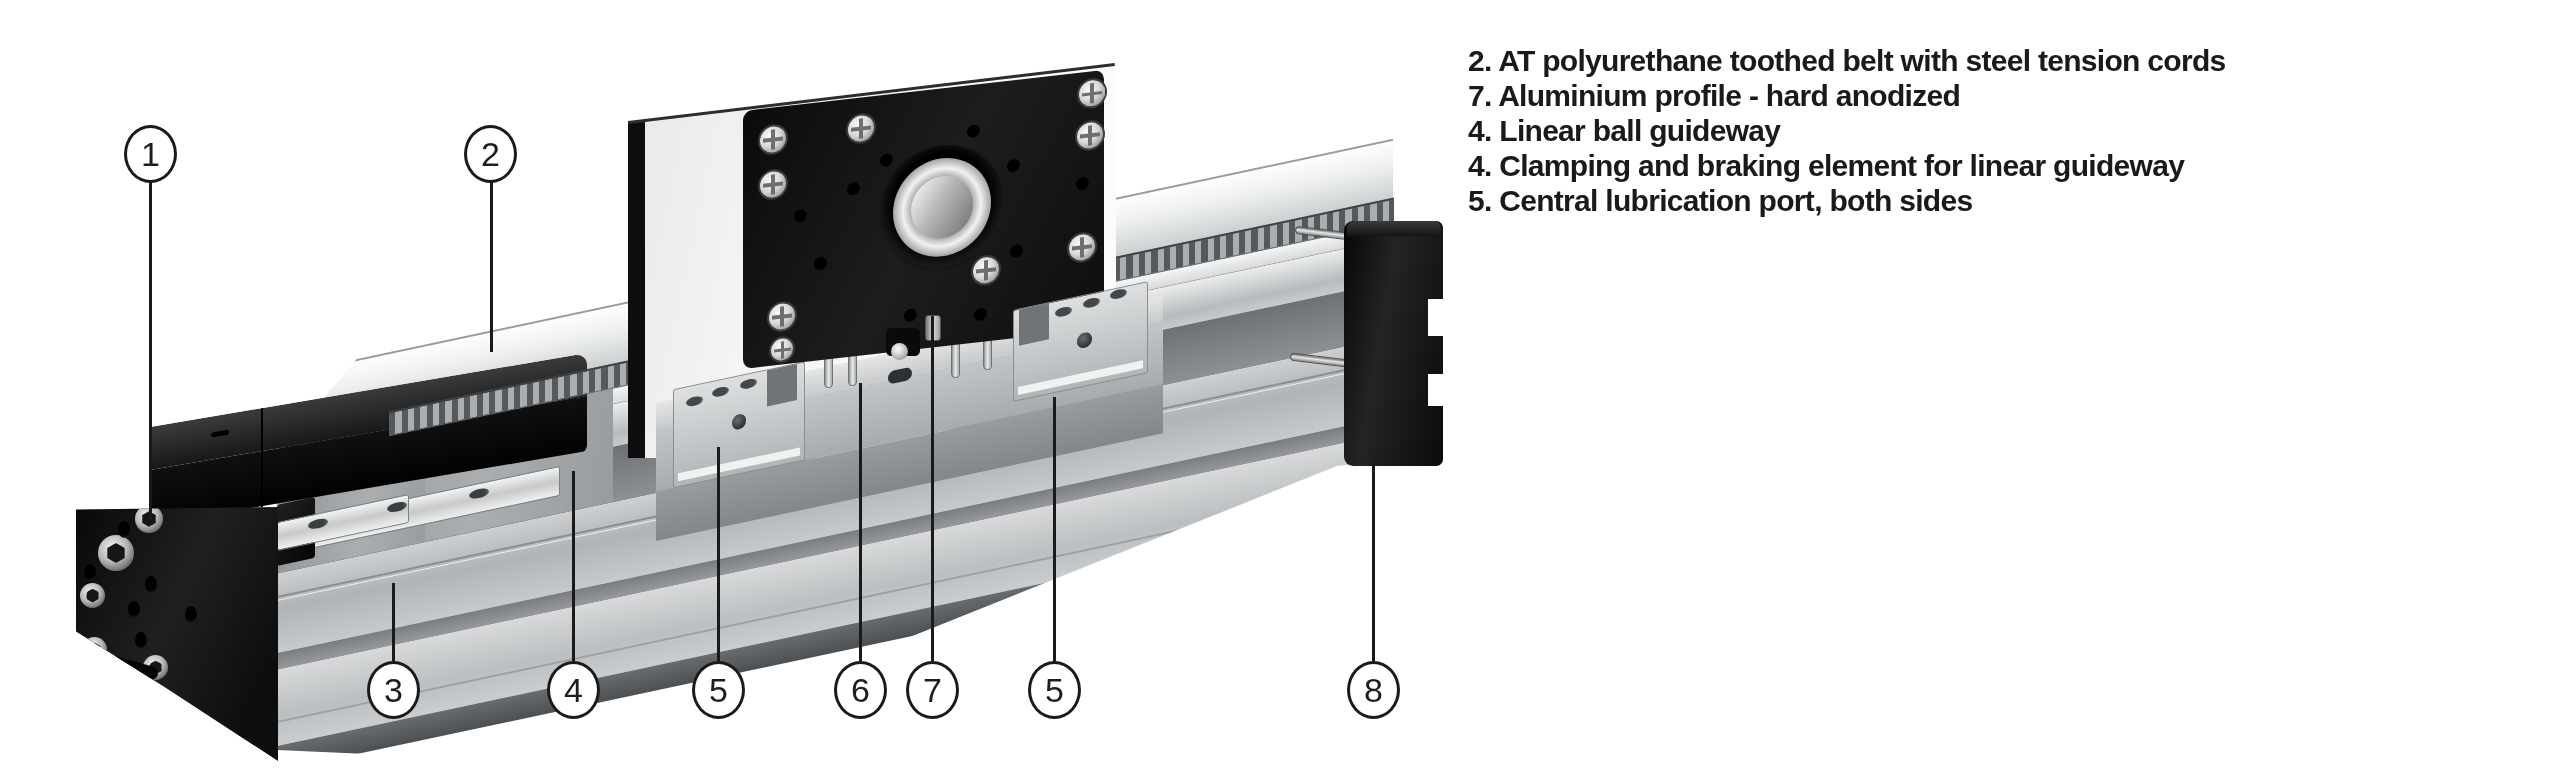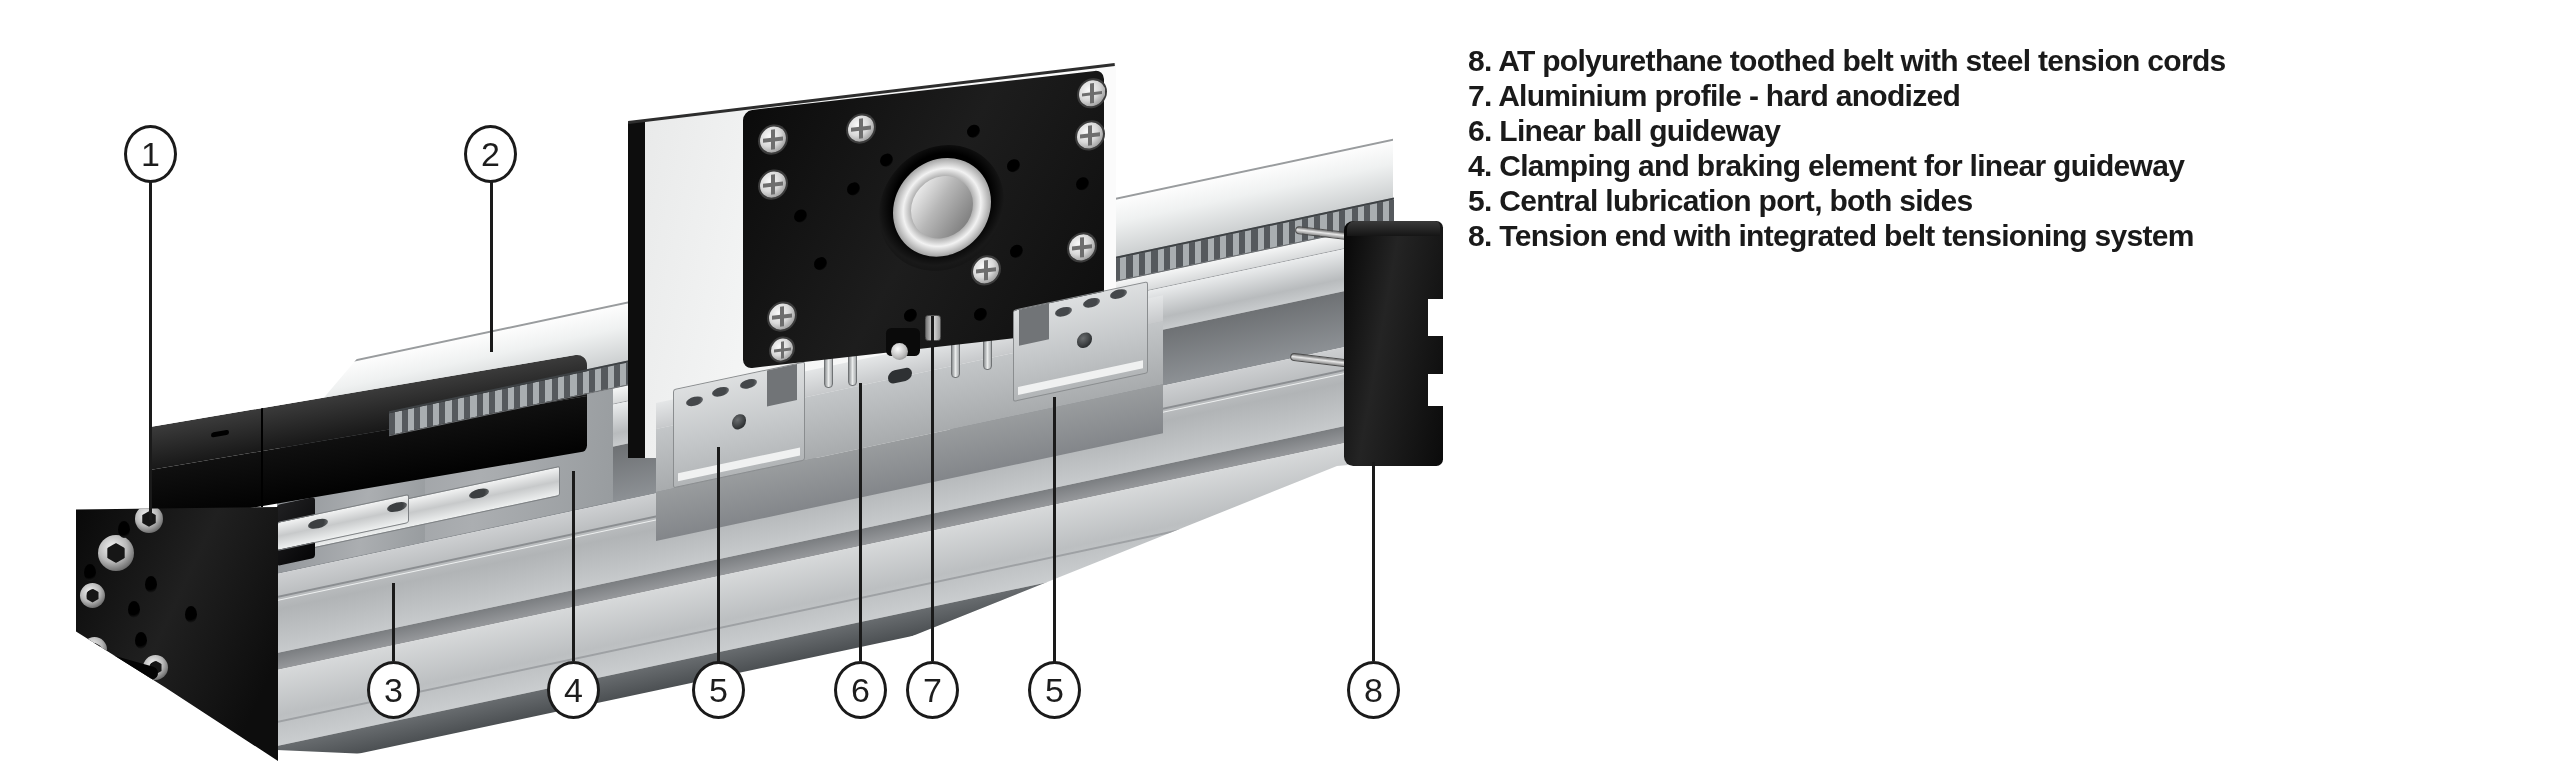--- a/index.html
+++ b/index.html
@@ -295,22 +295,21 @@
       <div class="callout" style="left: 1028px; top: 661px;">
         <span>5</span>
       </div>
       <div class="leader" style="left: 1372px; top: 462px; height: 199px;"></div>
       <div class="callout" style="left: 1347px; top: 661px;">
         <span>8</span>
       </div>
     </div>
 
   <div class="legend" style="z-index:12">
-      <div class="legend-row">8. AT polyurethane toothed belt with steel tension cords</div>
+      <div class="legend-row">2. AT polyurethane toothed belt with steel tension cords</div>
       <div class="legend-row">7. Aluminium profile - hard anodized</div>
-      <div class="legend-row">6. Linear ball guideway</div>
+      <div class="legend-row">4. Linear ball guideway</div>
       <div class="legend-row">4. Clamping and braking element for linear guideway</div>
       <div class="legend-row">5. Central lubrication port, both sides</div>
-      <div class="legend-row">8. Tension end with integrated belt tensioning system</div>
     </div>
 
 </div>
 
 
 </body></html>

